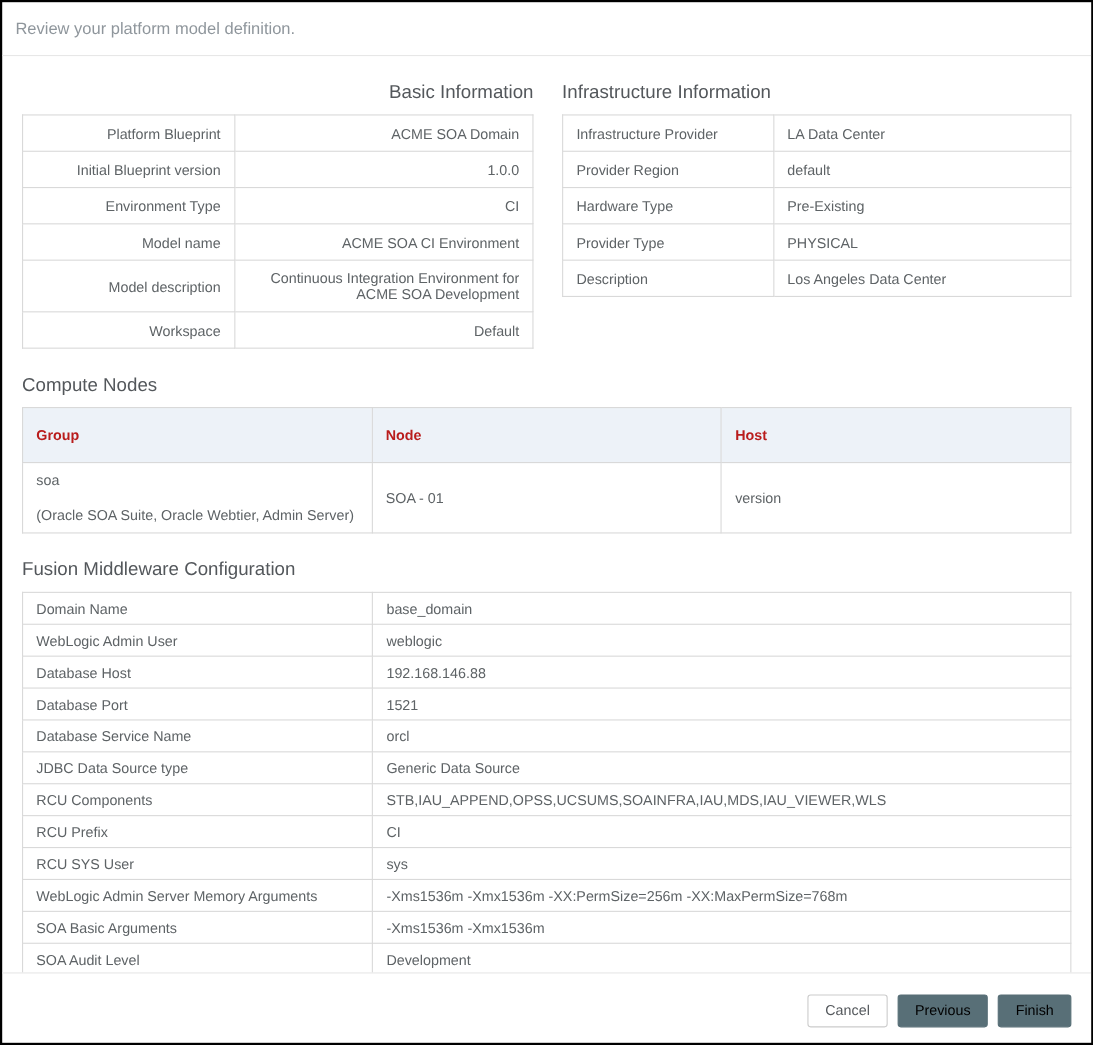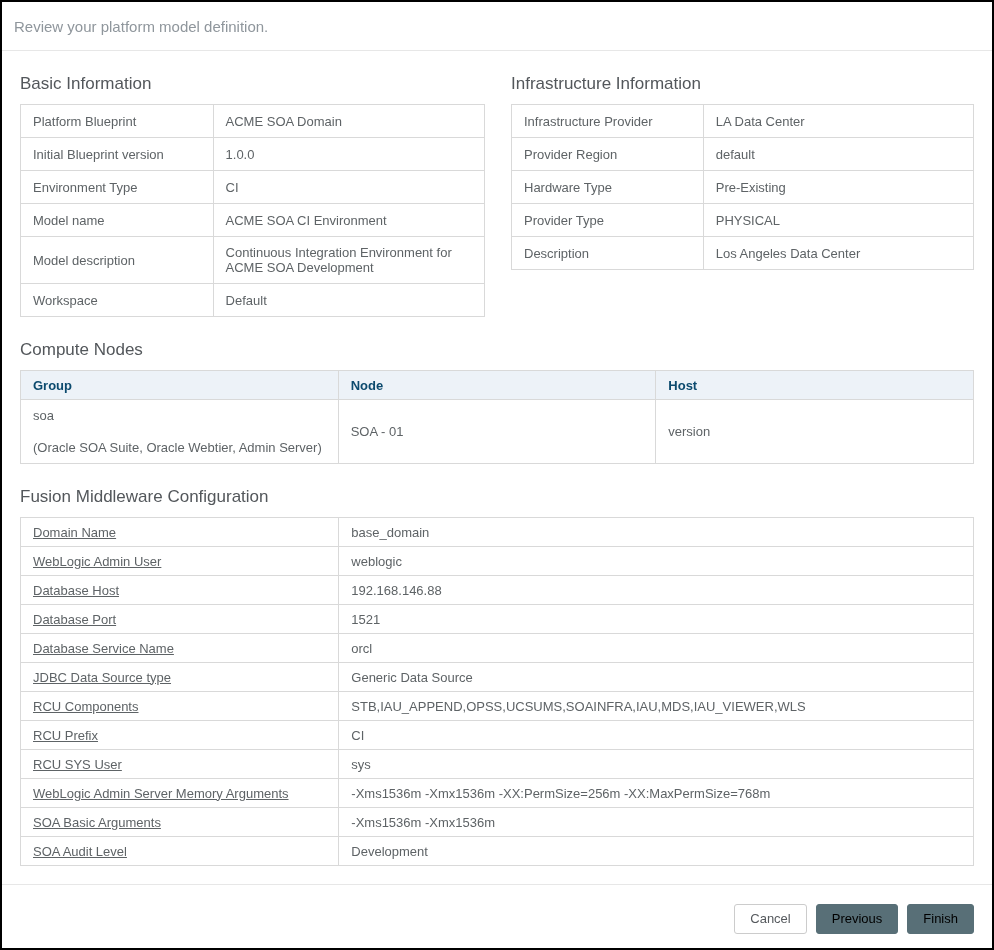--- a/index.html
+++ b/index.html
@@ -28,48 +28,48 @@
     font-size: 17px;
     font-weight: 400;
     color: #53575b;
     margin: 23px 0 10px 0;
   }
   .two-col {
     display: flex;
     align-items: flex-start;
     gap: 26px;
   }
-  .col-left  { width: 467px; }
+  .col-left  { width: 467px; text-align: right; }
   .col-right { width: 465px; }
 
   table {
     border-collapse: collapse;
     width: 100%;
     font-size: 13px;
     color: #5e6366;
     table-layout: fixed;
   }
   td, th {
     border: 1px solid #d9d9d9;
     padding: 8px 12px;
     vertical-align: middle;
     word-wrap: break-word;
   }
   .kv-table td { height: 33px; }
   .kv-table .label-col { width: 41.5%; }
-  .fmw-table .label-col { width: 33.4%; text-decoration: underline; }
+  .fmw-table .label-col { width: 33.4%; }
   .fmw-table td { height: 29px; padding: 6px 12px; }
 
   .nodes-table th {
     background: var(--table-header-bg, #edf2f8);
     text-align: left;
     font-weight: 700;
-    color: #0c4a6e;
+    color: #b91c1c;
     height: 29px;
-    padding: 6px 12px;
+    padding: 17px 12px;
   }
   .nodes-table td { height: 60px; }
   .nodes-table .group-line2 { margin-top: 17px; }
 
   .dialog-footer {
     flex: 0 0 auto;
     border-top: 1px solid #e7e7e7;
     padding: 19px 18px 14px 6px;
     display: flex;
     justify-content: flex-end;

